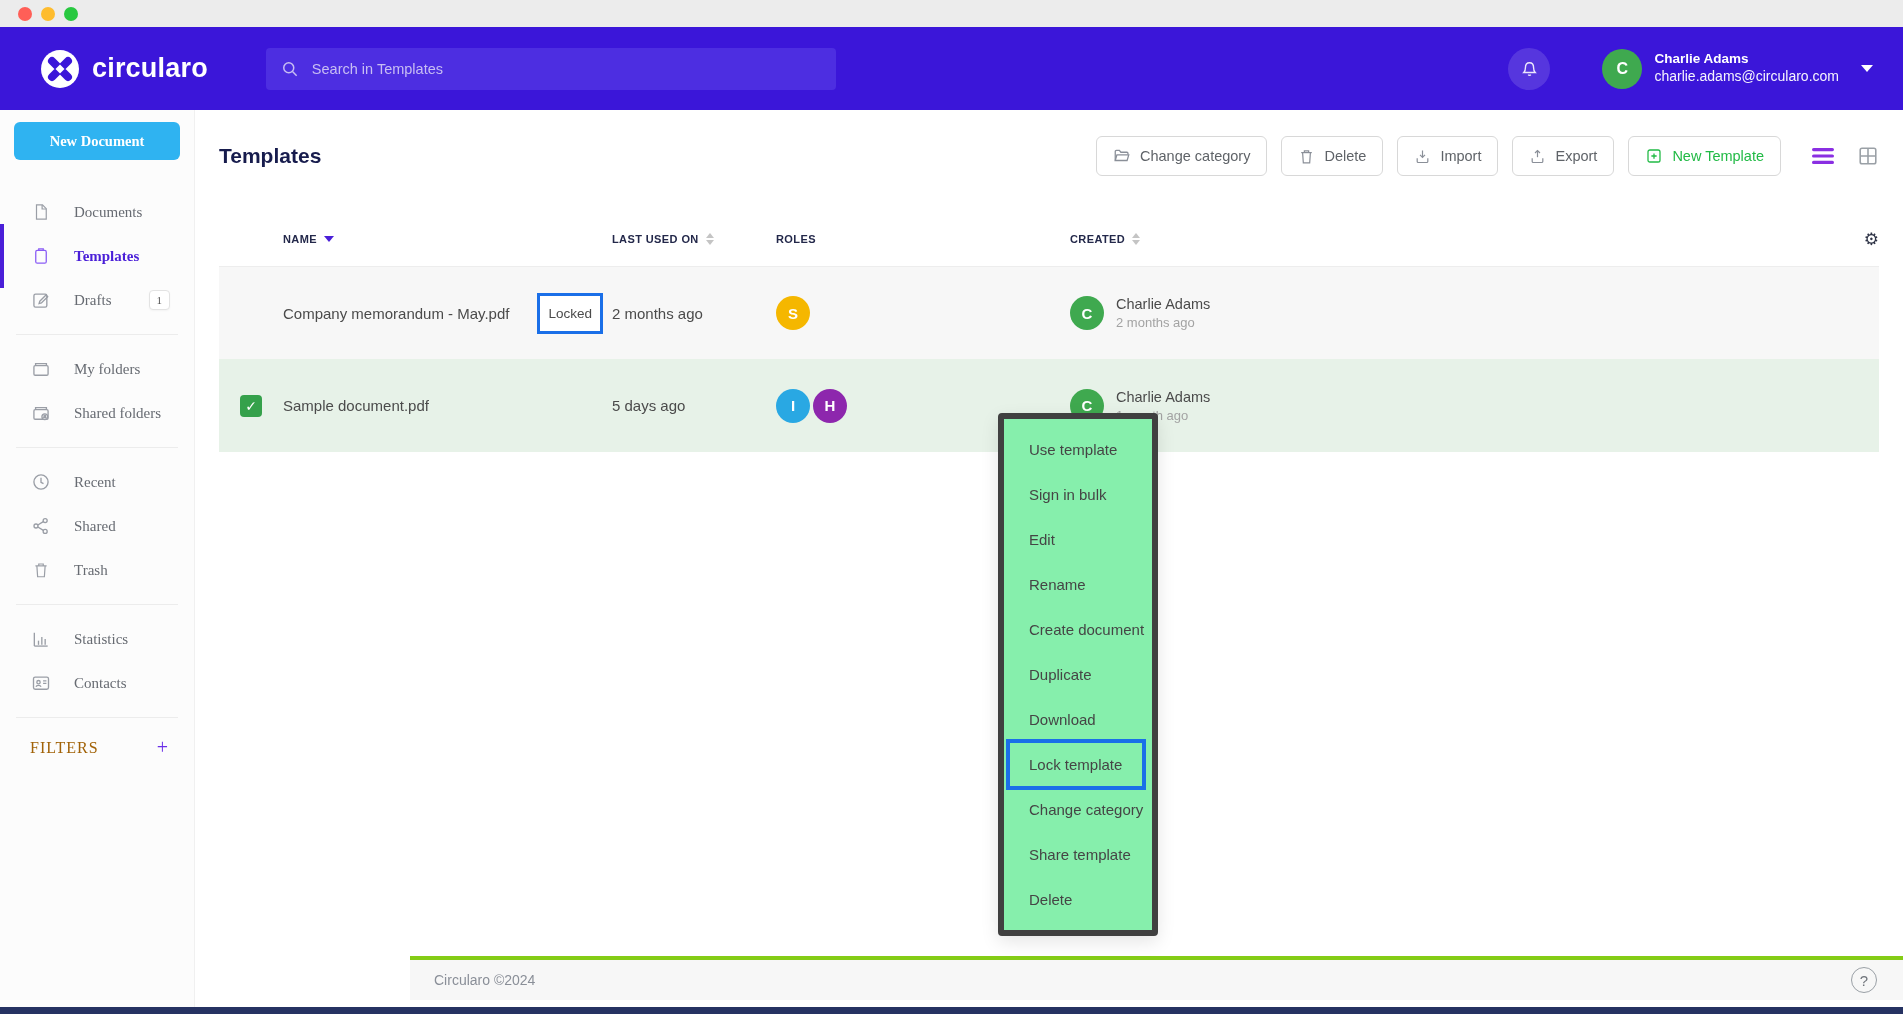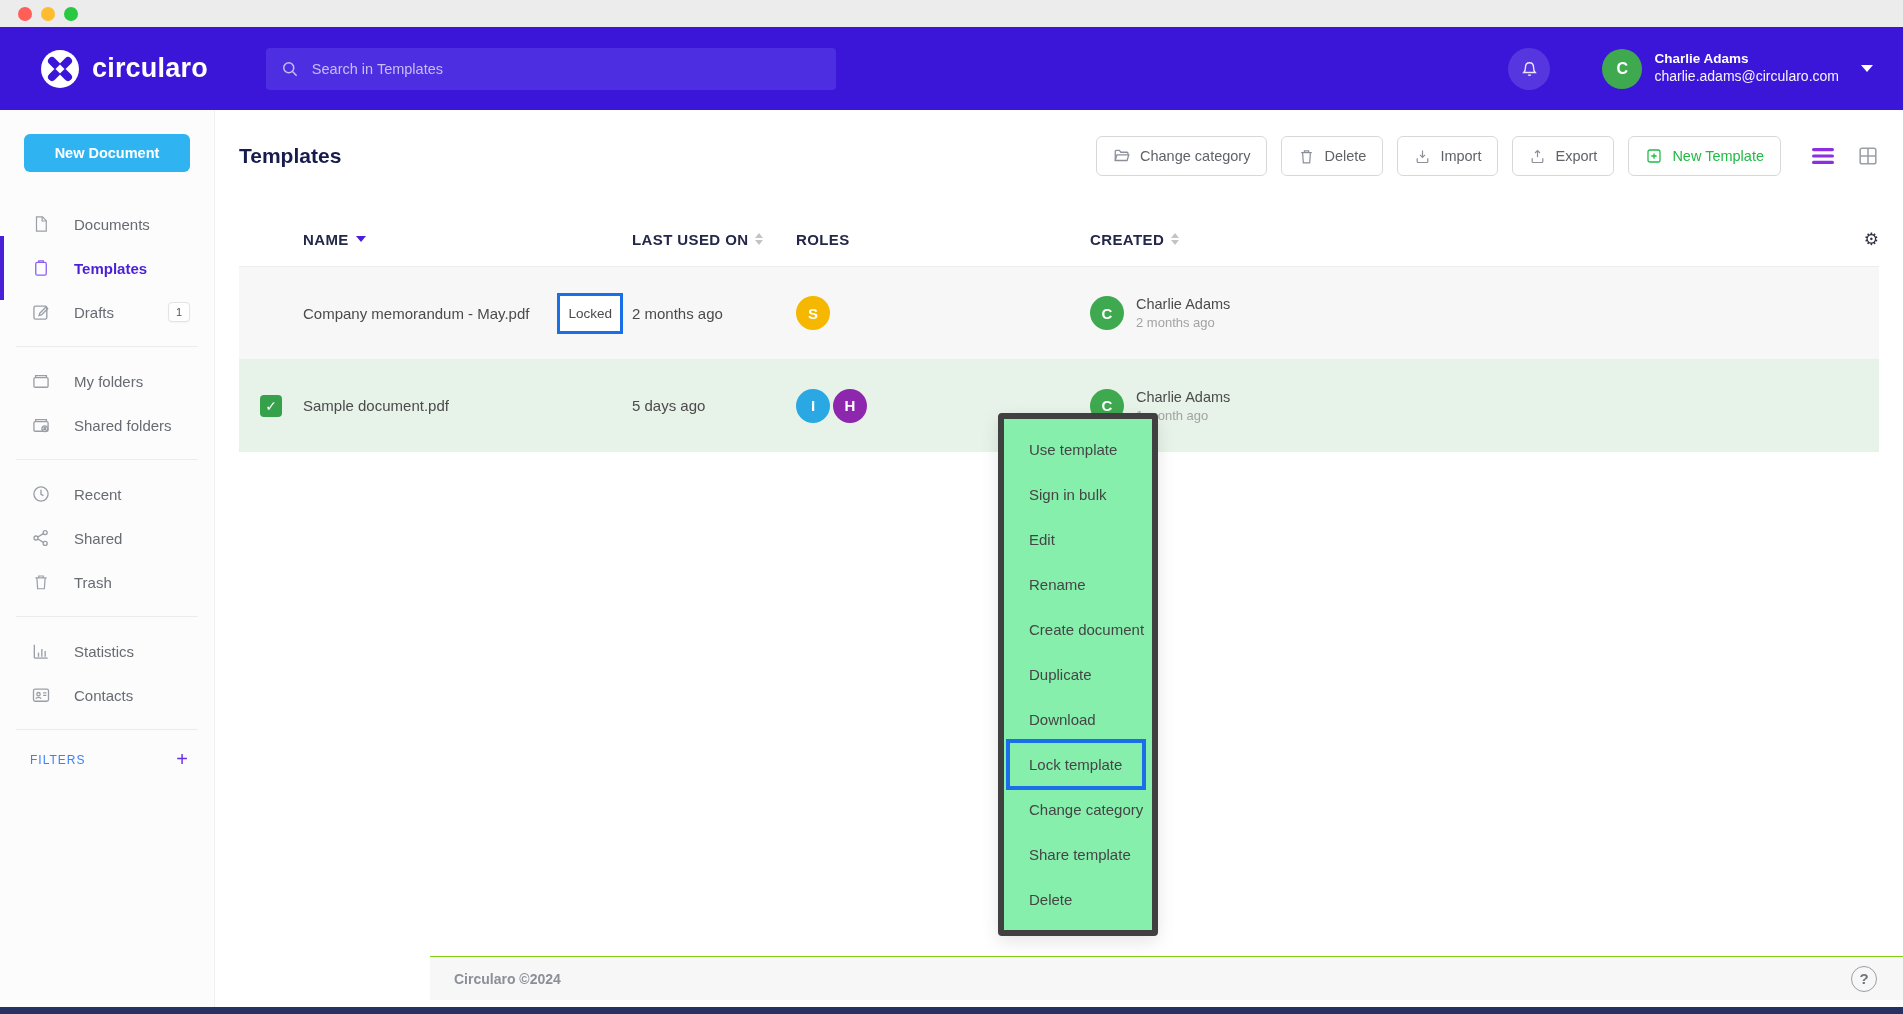--- a/index.html
+++ b/index.html
@@ -23,53 +23,53 @@
   .bell-wrap { width:42px; height:42px; border-radius:50%; background:rgba(255,255,255,0.14); display:flex; align-items:center; justify-content:center; margin-right:52px; }
   .avatar { border-radius:50%; color:#fff; font-weight:bold; display:flex; align-items:center; justify-content:center; }
   .hdr-avatar { width:40px; height:40px; font-size:16px; background:#3fa94f; }
   .user-meta { margin-left:12px; color:#fff; line-height:1.25; }
   .user-name { font-size:13.5px; font-weight:bold; }
   .user-email { font-size:14px; font-weight:normal; opacity:0.95; }
   .hdr-caret { margin-left:22px; width:0; height:0; border-left:6px solid transparent; border-right:6px solid transparent; border-top:7px solid #fff; }
 
   
   .body-row { display:flex; height:897px; }
-  .sidebar { width:215px; flex:none; background:#fcfcfc; border-right:1px solid #f0f0f0; padding-top:24px; }
+  .sidebar { width:195px; flex:none; background:#fcfcfc; border-right:1px solid #f0f0f0; padding-top:12px;font-family:Liberation Serif, serif; }
   .main { flex:1; background:#fff; position:relative; }
 
   
   .new-doc-btn { display:block; margin:0 auto; width:166px; height:38px; background:#2fb3f1; border:none; border-radius:6px; color:#fff; font-weight:bold; font-size:14.5px; font-family:inherit; cursor:pointer; }
   .nav { margin-top:30px; }
   .nav-item { position:relative; height:44px; display:flex; align-items:center; padding-left:30px; gap:22px; font-size:15px; color:#676b72; cursor:pointer; }
   .nav-item .nico { width:22px; display:flex; justify-content:center; color:#9a9ea6; }
   .nav-item.active { color:#4a1fd8; font-weight:bold; }
   .nav-item.active .nico { color:#8a5cf5; }
   .nav-item.active::before { content:''; position:absolute; left:0; top:-10px; bottom:-10px; width:4px; background:#4a1fd8; }
   .nav-badge { margin-left:auto; margin-right:24px; background:#fff; border:1px solid #e3e3e3; border-radius:4px; font-size:11px; color:#555; padding:3px 7px; box-shadow:0 1px 2px rgba(0,0,0,0.04); }
   .nav-divider { height:1px; background:#ececec; margin:12px 16px; }
   .filters-row { margin-top:18px; display:flex; align-items:center; justify-content:space-between; padding:0 26px 0 30px; }
-  .filters-label { font-size:12px; color:#3b82f6; letter-spacing:1px; }
+  .filters-label { font-size:16px; color:#a16207; letter-spacing:1px; }
   .filters-plus { color:#6a2ee8; font-size:20px; font-weight:normal; cursor:pointer; }
 
   
   .page-head { display:flex; align-items:center; padding:26px 24px 0 24px; height:66px; }
   .page-title { font-size:21px; font-weight:bold; color:#171c4d; }
   .toolbar { margin-left:auto; display:flex; align-items:center; gap:14px; }
   .tb-btn { height:40px; display:flex; align-items:center; gap:9px; padding:0 16px; background:#fff; border:1px solid #d8d8d8; border-radius:6px; font-size:14.5px; color:#5f6368; font-family:inherit; cursor:pointer; }
   .tb-btn svg { color:#8a8f98; }
   .tb-btn.green { color:#21ba45; }
   .tb-btn.green svg { color:#21ba45; }
   .view-toggles { display:flex; align-items:center; gap:22px; margin-left:16px; }
   .vt { cursor:pointer; display:flex; }
 
   
   .table { margin:36px 24px 0 24px; }
   .thead, .trow { display:grid; grid-template-columns:64px 329px 164px 294px 1fr 40px; align-items:center; }
   .thead { height:54px; }
-  .th { display:flex; align-items:center; gap:7px; font-size:15px; font-weight:bold; color:#23284a; letter-spacing:0.4px; cursor:pointer; }
+  .th { display:flex; align-items:center; gap:7px; font-size:11px; font-weight:bold; color:#23284a; letter-spacing:0.4px; cursor:pointer; }
   .sort-desc { width:0; height:0; border-left:5px solid transparent; border-right:5px solid transparent; border-top:6px solid #4a1fd8; }
   .sort-both { display:flex; flex-direction:column; gap:2px; }
   .sort-both i { display:block; width:0; height:0; border-left:4px solid transparent; border-right:4px solid transparent; }
   .sort-both .up { border-bottom:5px solid #c4c4c4; }
   .sort-both .dn { border-top:5px solid #c4c4c4; }
   .gear { font-size:17px; color:#2f3447; justify-self:end; cursor:pointer; }
 
   .trow { height:93px; }
   .trow.gray { background:#f7f7f7; border-top:1px solid #ededed; }
   .trow.selected { background:#e7f2e8; }
@@ -84,21 +84,21 @@
   .created-cell { display:flex; align-items:center; gap:12px; }
   .created-by { font-size:14.5px; color:#4b4b4b; }
   .created-when { font-size:13px; color:#a3a3a3; margin-top:3px; }
 
   
   .ctx-menu { position:absolute; left:998px; top:413px; width:160px; background:#86efac; border:6px solid #404040; border-radius:4px; box-shadow:0 6px 18px rgba(0,0,0,0.10); padding:8px 0; z-index:20; }
   .ctx-item { position:relative; height:45px; display:flex; align-items:center; padding-left:25px; font-size:15px; color:#454545; cursor:pointer; }
   .ctx-annotation { position:absolute; left:2px; right:6px; top:-3px; bottom:-3px; border:4px solid #1a6fe8; pointer-events:none; }
 
   
-  .footer { position:absolute; left:215px; right:0; bottom:7px; height:44px; background:#f7f7f7; border-top:1px solid #84cc16; display:flex; align-items:center; padding:0 26px 0 24px;font-weight:bold; }
+  .footer { position:absolute; left:215px; right:0; bottom:7px; height:44px; background:#f7f7f7; border-top:4px solid #84cc16; display:flex; align-items:center; padding:0 26px 0 24px; }
   .footer-text { font-size:14px; color:#8a8f98; }
   .help-icon { margin-left:auto; width:26px; height:26px; border-radius:50%; border:1.5px solid #9aa0a6; color:#6f747b; font-size:15px; display:flex; align-items:center; justify-content:center; cursor:pointer; }
   .bottom-strip { position:absolute; left:0; right:0; bottom:0; height:7px; background:#263262; }
 
   svg { display:block; }
 </style>
 </head>
 <body>
 
 <div class="titlebar">

